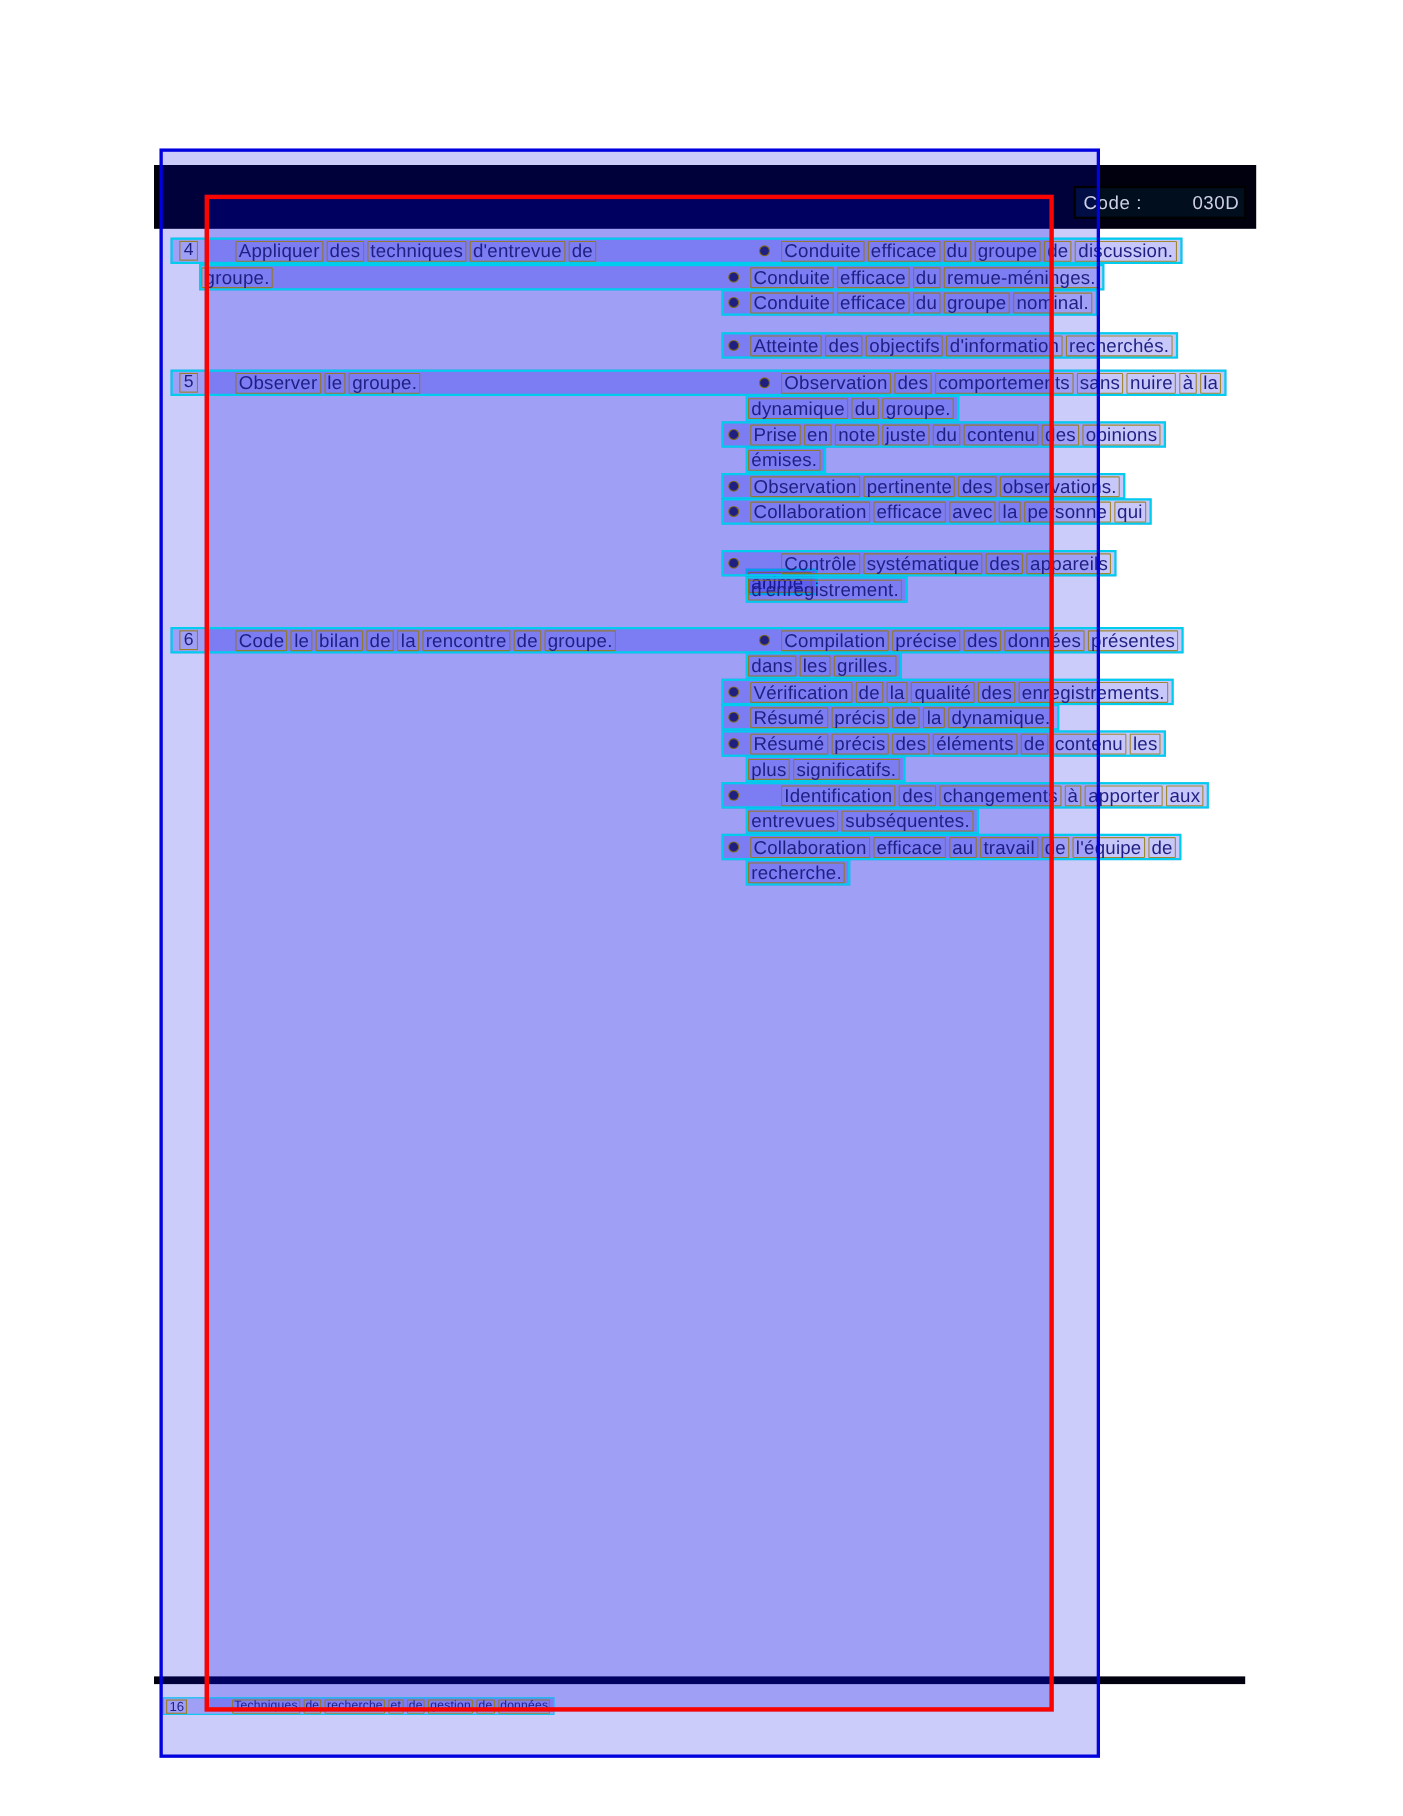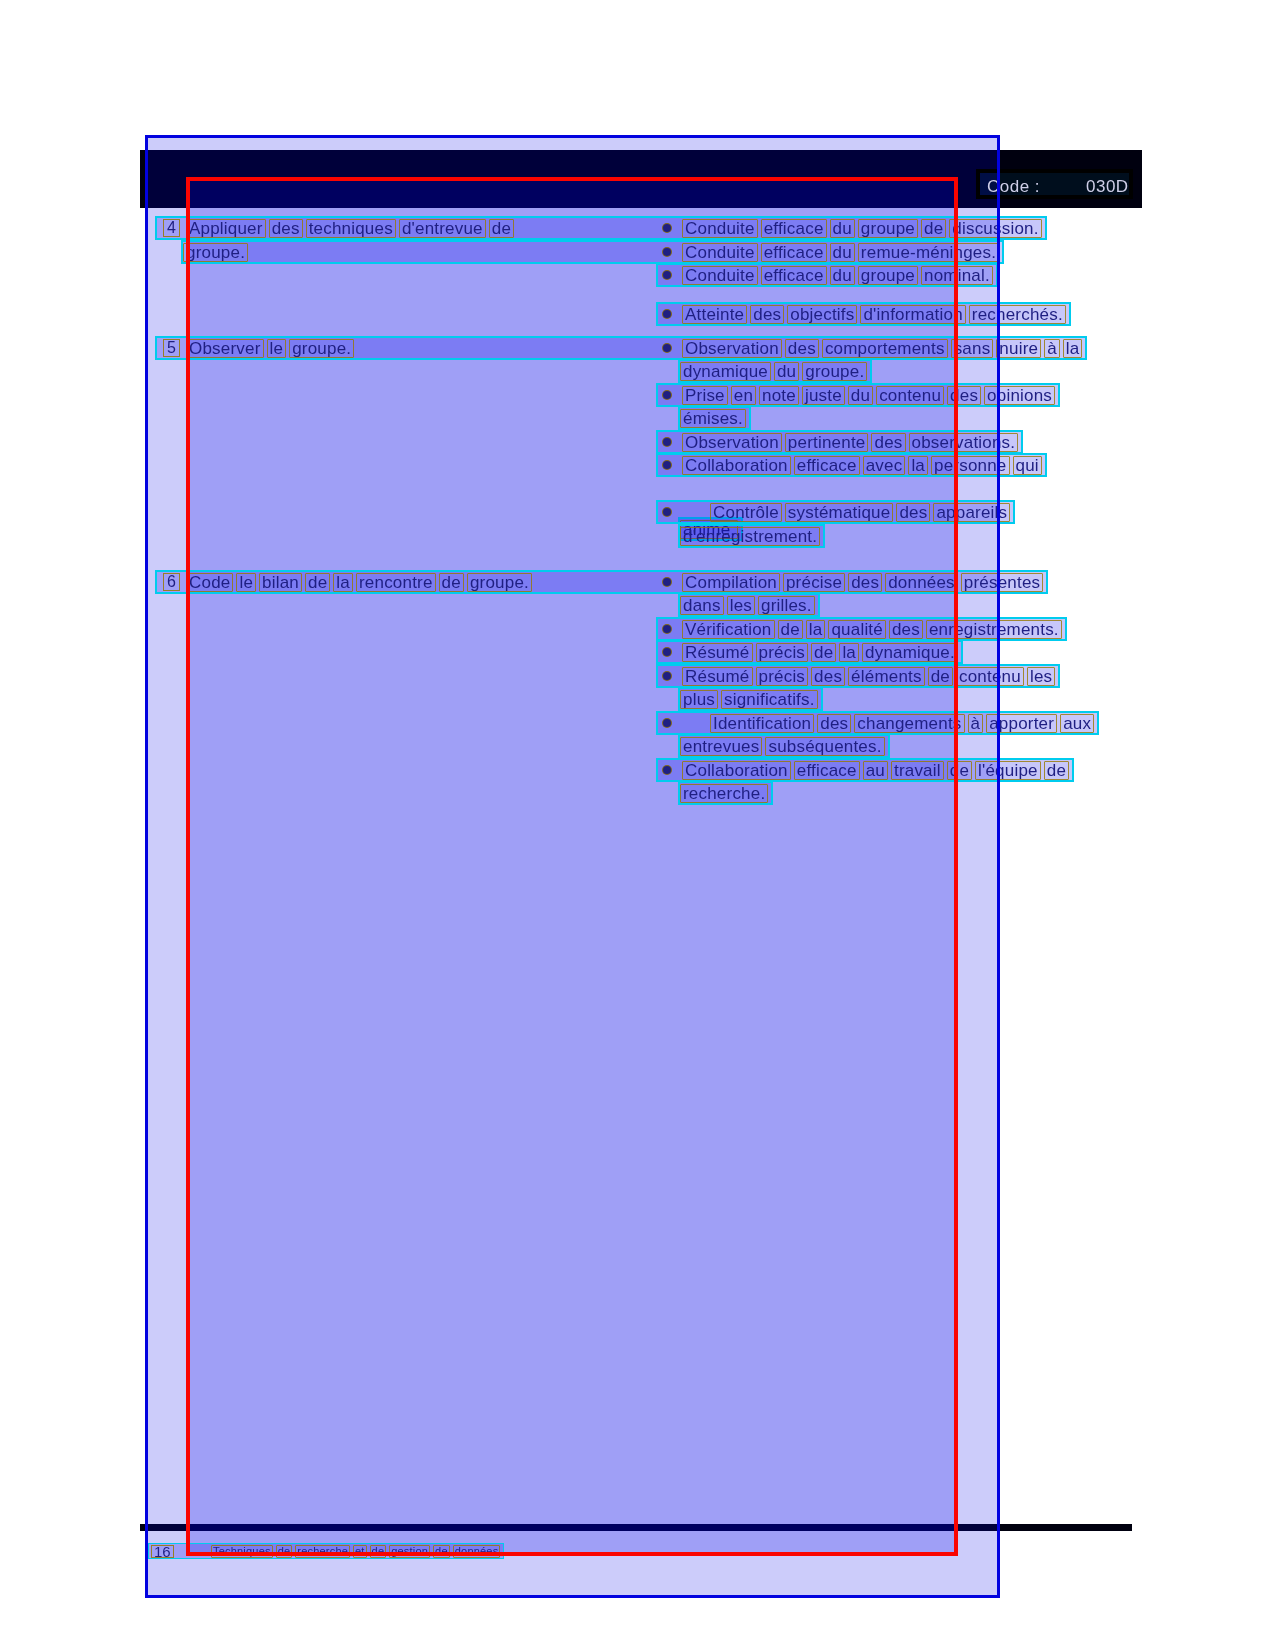--- a/index.html
+++ b/index.html
@@ -15,46 +15,46 @@
   #page-region-fill{left:145px;top:135px;width:855px;height:1463px;
        background:rgba(0,0,230,0.20);z-index:2;}
   #table-region-fill{left:186px;top:177px;width:772px;height:1379px;
        background:rgba(0,0,230,0.22);z-index:3;}
 
   
   .line{position:absolute;z-index:4;height:24px;box-sizing:border-box;
         display:flex;align-items:center;border:2px solid #00ccee;
         background:rgba(0,0,230,0.22);white-space:nowrap;}
   .cell-num{flex:0 0 29px;display:flex;}
-  .cell-left{flex:0 0 472px;display:flex;align-items:flex-end;}
+  .cell-left{flex:0 0 472px;display:flex;align-items:flex-end;margin-left:28px;}
   .cell-left-cont{flex:0 0 475px;display:flex;align-items:center;}
   .cell-right{display:flex;align-items:center;}
   .numbox{font-size:16px;color:#1f1f82;border:1.4px solid rgba(150,120,0,0.85);
           padding:0 3px;margin-left:6px;line-height:16px;}
   .w{display:inline-block;border:1.4px solid rgba(150,120,0,0.8);border-radius:1px;
      padding:0 2px;margin-right:3px;font-size:17px;line-height:17px;
      color:#1f1f82;letter-spacing:0.2px;}
   .dot{flex:0 0 auto;width:8px;height:8px;border-radius:50%;background:#1f1f82;
        border:1.4px solid rgba(150,120,0,0.8);margin:0 10px 0 4px;}
 
   
   #code-box{left:976px;top:169px;width:157px;height:30px;z-index:5;
-            border:4px solid #000000;background:rgba(0,230,255,0.06);
+            border:2px solid #000000;background:rgba(0,230,255,0.06);
             box-sizing:border-box;}
   #code-label,#code-value{position:absolute;top:4px;font-size:17px;color:#cfcfe8;
             letter-spacing:0.5px;}
   #code-label{left:7px;}
   #code-value{left:106px;}
 
   
   #footer-line{left:148px;top:1543px;height:16px;z-index:4;display:flex;
        align-items:center;border:1.5px solid #00ccee;background:rgba(0,0,230,0.22);
        box-sizing:border-box;white-space:nowrap;position:absolute;}
   #footer-line .cell-num{flex:0 0 62px;}
-  #footer-line .numbox{font-size:15px;line-height:11px;padding:0 2px;margin-left:2px;
+  #footer-line .numbox{font-size:12px;line-height:11px;padding:0 2px;margin-left:2px;
        border-width:1px;}
   #footer-line .w{font-size:11px;line-height:11px;padding:0 1px;margin-right:3px;
        border-width:1px;}
 
   
   #red-region-border{left:186px;top:177px;width:772px;height:1379px;z-index:6;
        border:4px solid #fa0400;box-sizing:border-box;pointer-events:none;}
   #blue-region-border{left:145px;top:135px;width:855px;height:1463px;z-index:7;
        border:3px solid #0202df;box-sizing:border-box;pointer-events:none;}
 </style>

